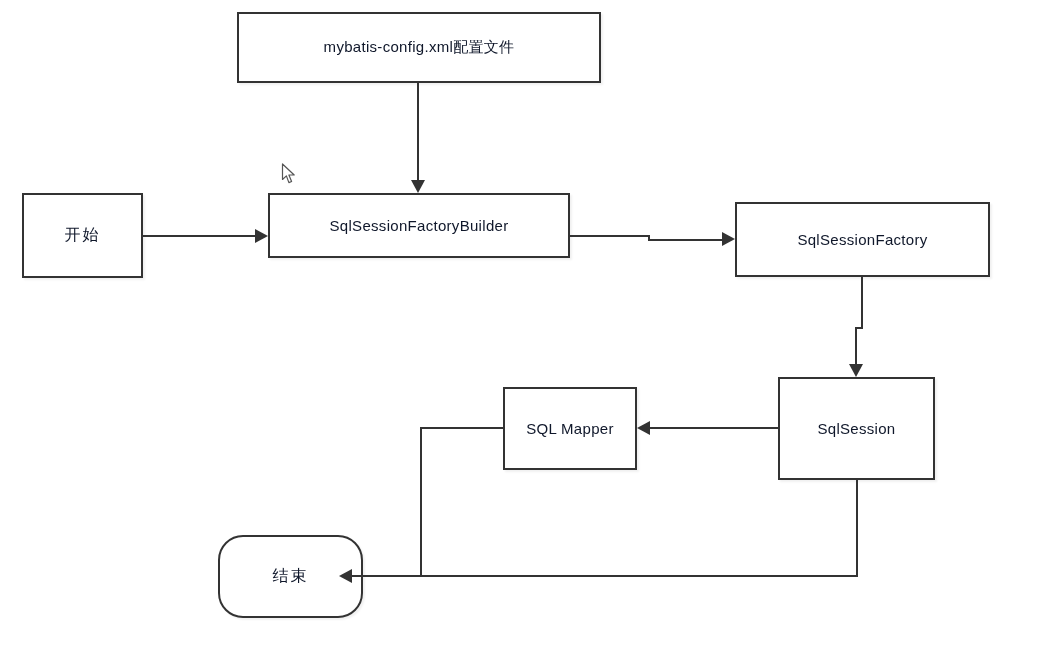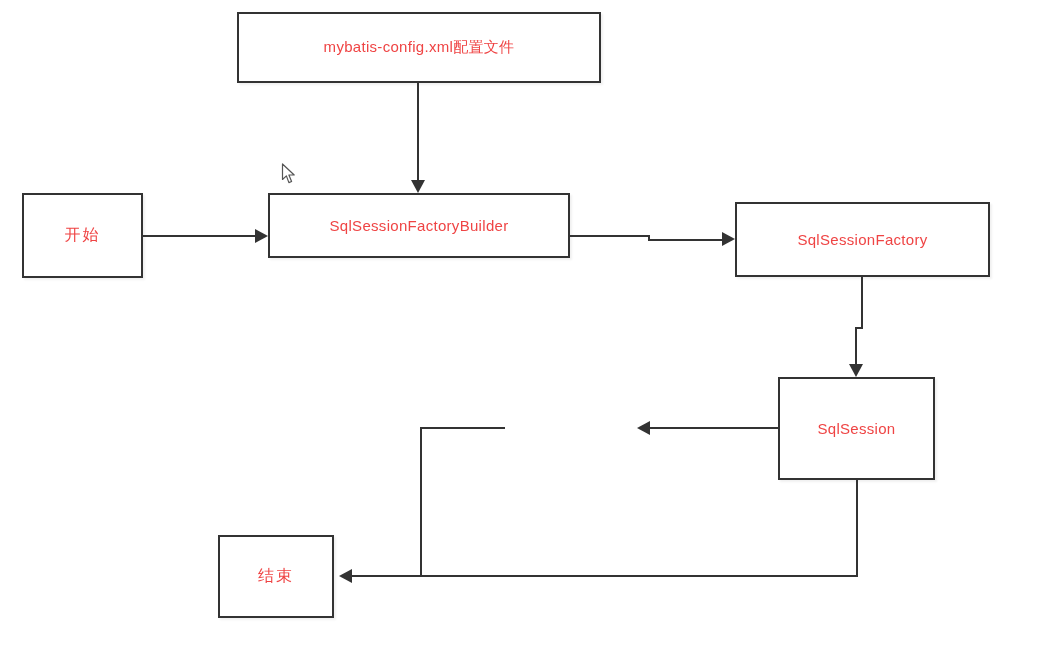--- a/index.html
+++ b/index.html
@@ -13,21 +13,21 @@
   }
   .node {
     position: absolute;
     box-sizing: border-box;
     border: 2px solid #333333;
     background: #ffffff;
     box-shadow: 2px 2px 2px rgba(0,0,0,0.06);
     display: flex;
     align-items: center;
     justify-content: center;
-    color: #ef4444;
+    color: #0f172a;
     font-size: 15px;
     letter-spacing: 0.3px;
     text-align: left;
   }
   .node .lbl { padding: 0 6px; }
   .cjk { font-size: 16px; letter-spacing: 2px; }
   .line { position: absolute; background: #333333; }
   .ar { position: absolute; width: 0; height: 0; }
   .ar.down  { border-left: 7px solid transparent; border-right: 7px solid transparent; border-top: 13px solid #333333; }
   .ar.right { border-top: 7px solid transparent; border-bottom: 7px solid transparent; border-left: 13px solid #333333; }
@@ -52,22 +52,25 @@
   </div>
 
   <div class="node" style="left:778px; top:377px; width:157px; height:103px;">
     <span class="lbl">SqlSession</span>
   </div>
 
   <div class="node" style="left:735px; top:202px; width:255px; height:75px;">
     <span class="lbl">SqlSessionFactory</span>
   </div>
 
+  <div class="node" style="left:503px; top:387px; width:134px; height:83px;">
+    <span class="lbl">SQL Mapper</span>
+  </div>
 
-  <div class="node cjk" style="left:218px; top:535px; width:116px; height:83px;">
+  <div class="node cjk" style="left:218px; top:535px; width:145px; height:83px;border-radius:25px;">
     <span class="lbl">结束</span>
   </div>
 
   <div class="line" style="left:417px; top:83px; width:2px; height:97px;"></div>
   <div class="ar down" style="left:411px; top:180px;"></div>
 
   <div class="line" style="left:143px; top:235px; width:112px; height:2px;"></div>
   <div class="ar right" style="left:255px; top:229px;"></div>
 
   <div class="line" style="left:570px; top:235px; width:80px; height:2px;"></div>

